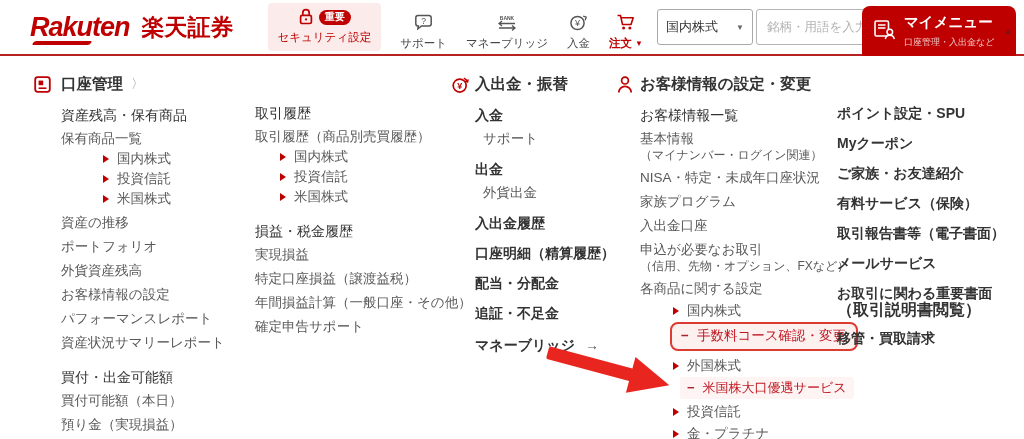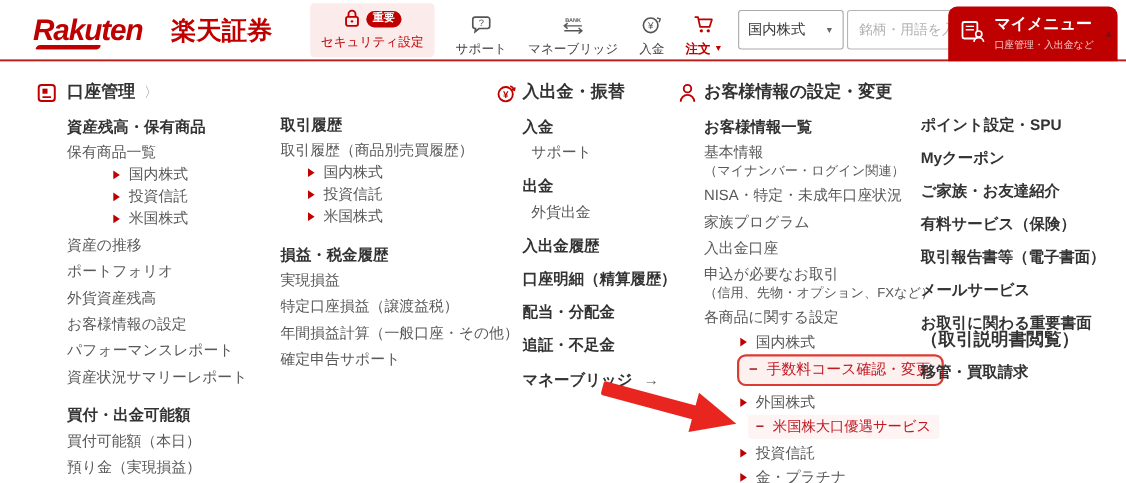--- a/index.html
+++ b/index.html
@@ -3,21 +3,21 @@
 <meta charset="utf-8">
 <style>
   * { box-sizing: border-box; }
   html,body { margin:0; padding:0; }
   body {
     width:1024px; height:439px; overflow:hidden; background:#fff;
     font-family:"Liberation Sans","DejaVu Sans",sans-serif; color:#333;
   }
   
   .header{position:relative;height:56px;border-bottom:2px solid #b7211f;display:flex;align-items:center;padding-left:30px;background:#fff;}
-  .logo{display:flex;align-items:flex-start;gap:26px;color:#bf0000;cursor:pointer;}
+  .logo{display:flex;align-items:flex-start;gap:12px;color:#bf0000;cursor:pointer;}
   .logo .rk{font-size:27px;font-weight:800;letter-spacing:-1px;position:relative;font-style:italic;}
   .logo .rk::after{content:"";position:absolute;left:3px;bottom:-2px;width:58px;height:4px;background:#bf0000;transform:skewX(-35deg);border-radius:2px;}
   .logo .jp{font-size:23px;font-weight:800;font-style:normal;}
   .nav{display:flex;align-items:flex-end;margin-left:34px;gap:19px;}
   .nav-item{display:flex;flex-direction:column;align-items:center;gap:3px;font-size:11.5px;color:#444;cursor:pointer;}
   .chip{background:#fbebeb;border-radius:4px;padding:5px 10px 6px;color:#bf0000;}
   .chip-top{display:flex;align-items:center;gap:5px;}
   .badge{background:#bf0000;color:#fff;font-size:10px;font-weight:700;padding:1px 6px 2px;border-radius:9px;line-height:12px;}
   .rednav{color:#bf0000;font-weight:700;display:flex;align-items:center;gap:3px;}
   .caret-sm{font-size:8px;line-height:8px;}
@@ -35,21 +35,21 @@
   .col{position:absolute;top:18px;}
   .c1{left:61px;width:205px;}
   .c2{left:255px;width:205px;top:48px;}
   .c3{left:475px;width:165px;}
   .c4{left:640px;width:205px;}
   .c5{left:837px;width:182px;top:48px;}
   .m-title{position:relative;font-size:15.5px;font-weight:700;color:#333;line-height:20px;display:flex;align-items:center;cursor:pointer;white-space:nowrap;}
   .m-title .ticon{position:absolute;left:-28px;top:1px;display:flex;}
   .c3 .m-title .ticon,.c4 .m-title .ticon{left:-24px;}
   .m-title .chev{color:#999;font-size:13px;margin-left:8px;font-weight:400;}
-  .m-head{font-size:14px;font-weight:700;color:#333;line-height:18px;margin-top:16px;white-space:nowrap;cursor:default;}
+  .m-head{font-size:14px;font-weight:400;color:#333;line-height:18px;margin-top:16px;white-space:nowrap;cursor:default;}
   .m-head.first{margin-top:12px;}
   .m-link{font-size:13.5px;color:#595959;line-height:18px;margin-top:6px;white-space:nowrap;cursor:pointer;}
   .m-link .small{display:block;font-size:12px;line-height:15px;color:#595959;}
   .m-sub{font-size:13.5px;color:#595959;line-height:18px;margin-top:2px;margin-left:42px;display:flex;align-items:center;gap:8px;white-space:nowrap;cursor:pointer;}
   .c2 .m-sub{margin-left:25px;}
   .c4 .m-sub{margin-left:33px;margin-top:4px;}
   .tri{width:0;height:0;border-left:6px solid #bf0000;border-top:4px solid transparent;border-bottom:4px solid transparent;flex:none;}
   .m-bold{font-size:14px;font-weight:700;color:#333;line-height:18px;margin-top:12px;white-space:nowrap;cursor:pointer;}
   .m-bold.mt16{}
   .m-bold.mt0{margin-top:0;}

